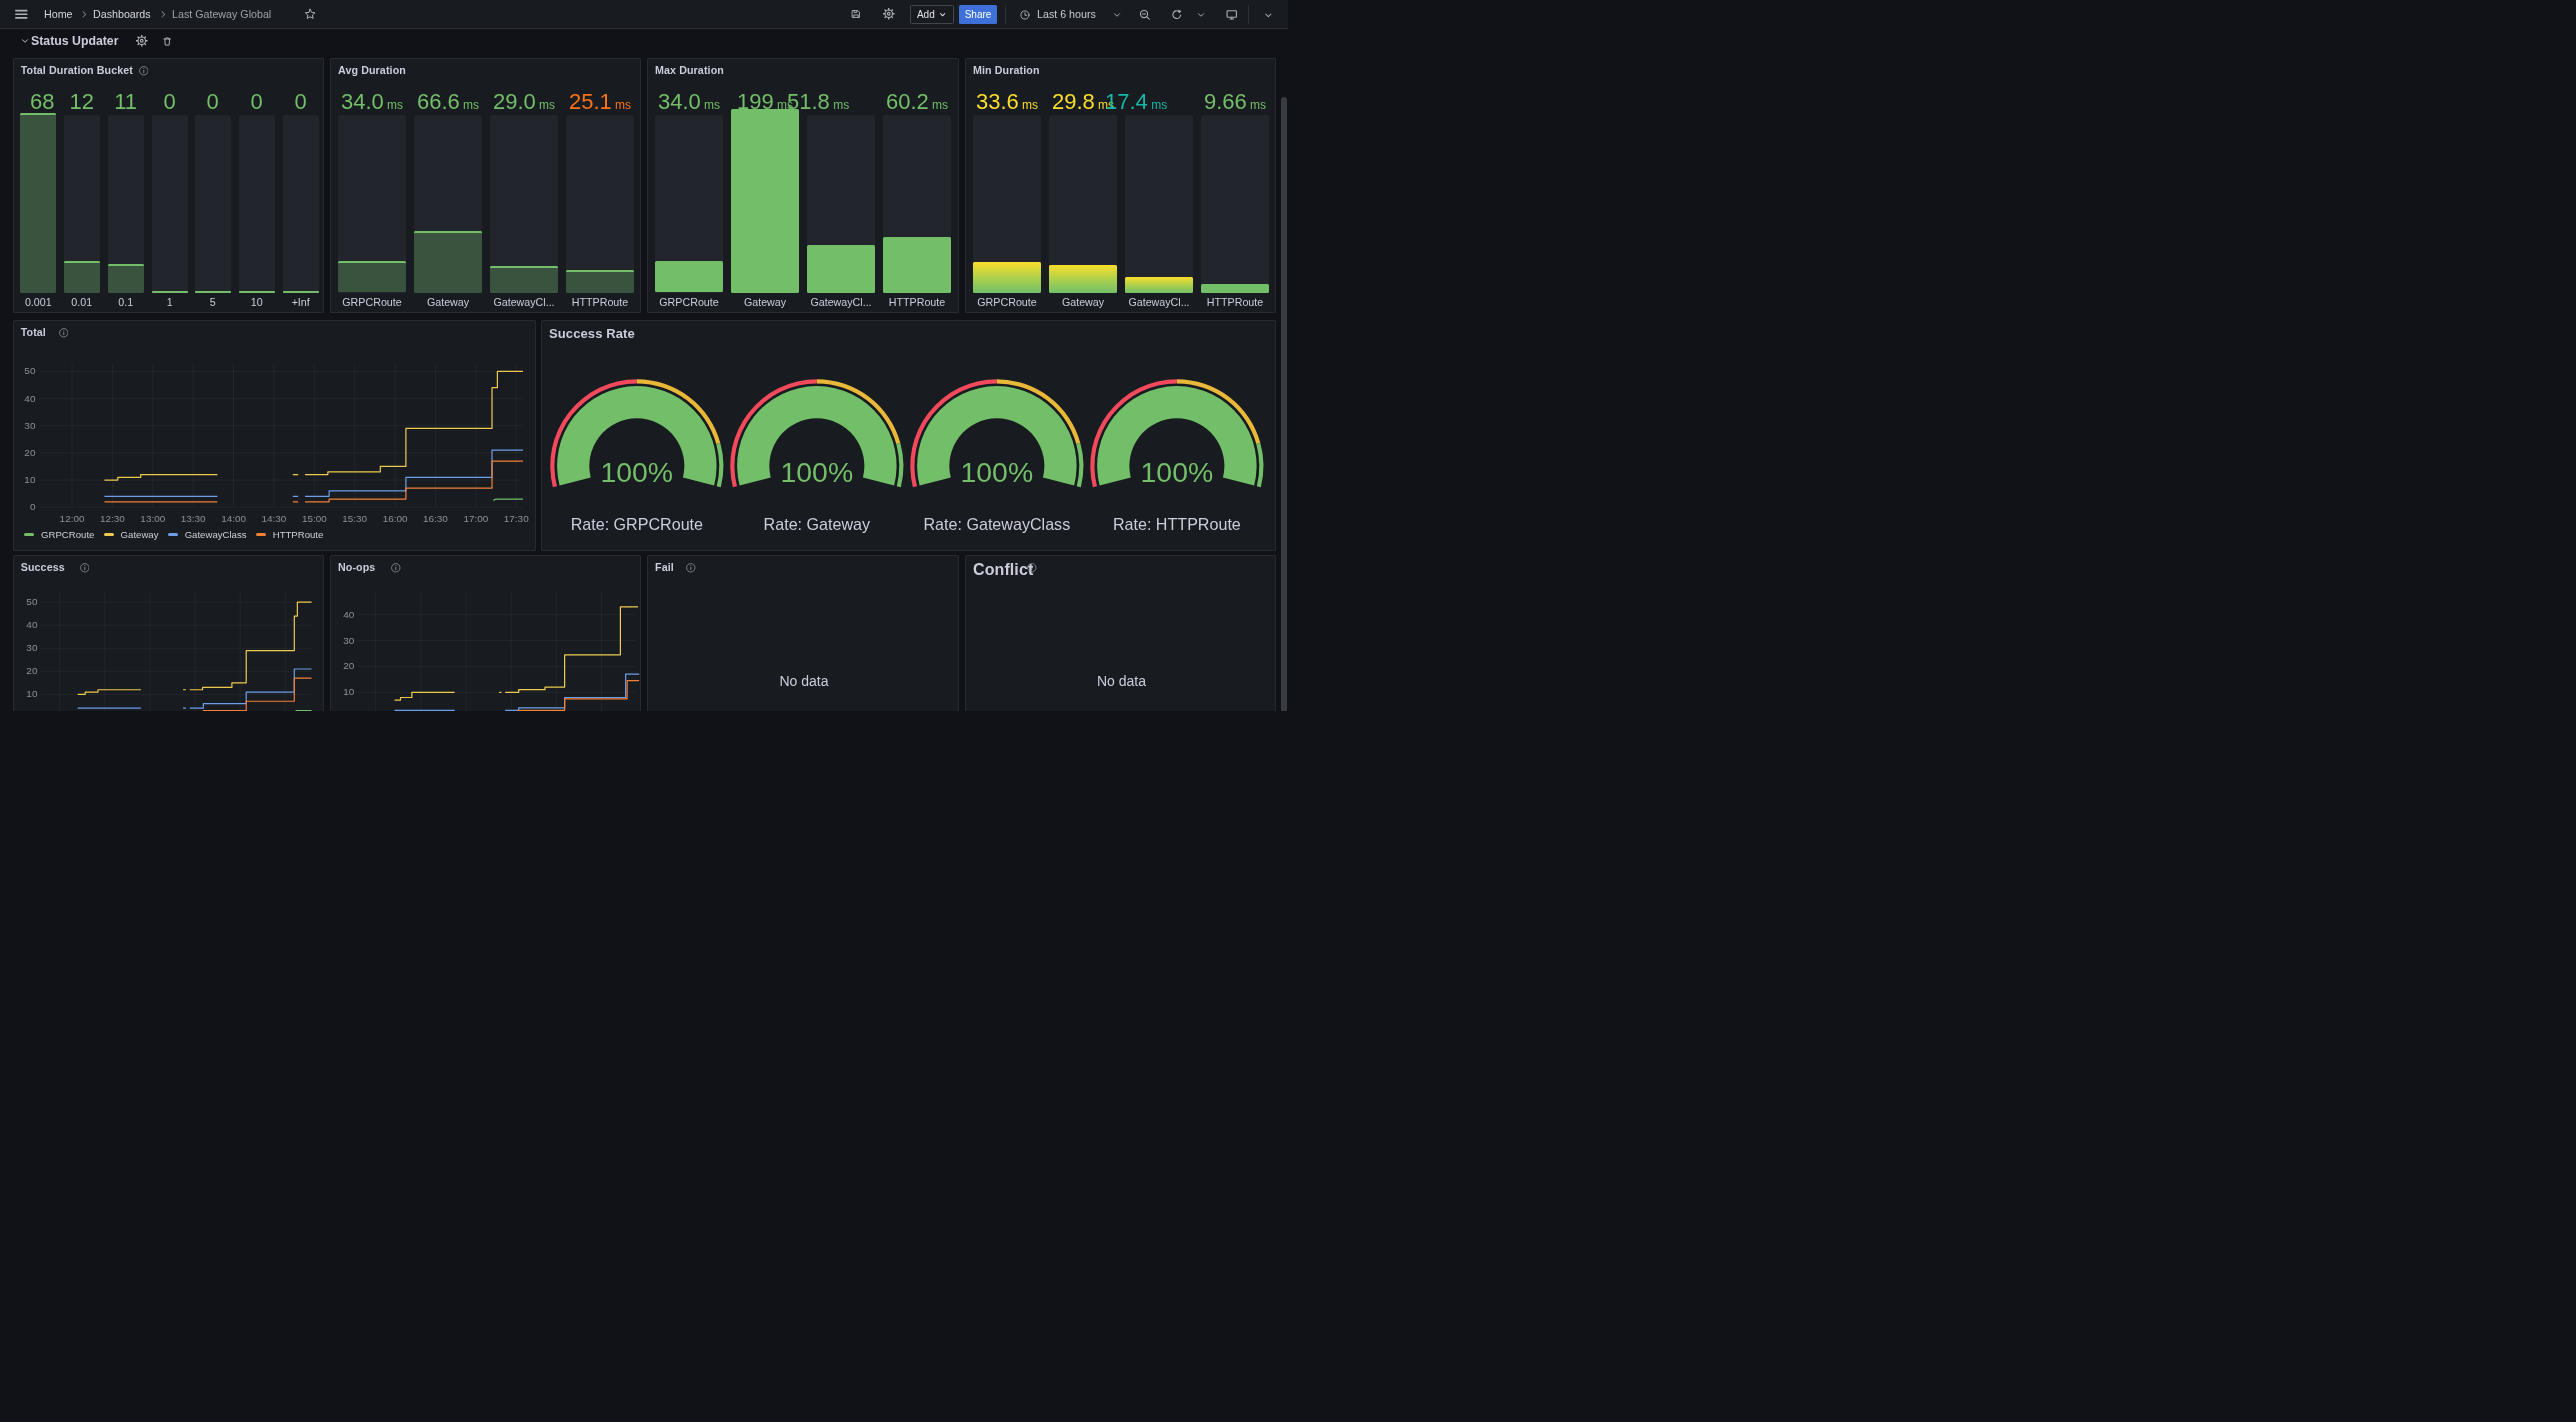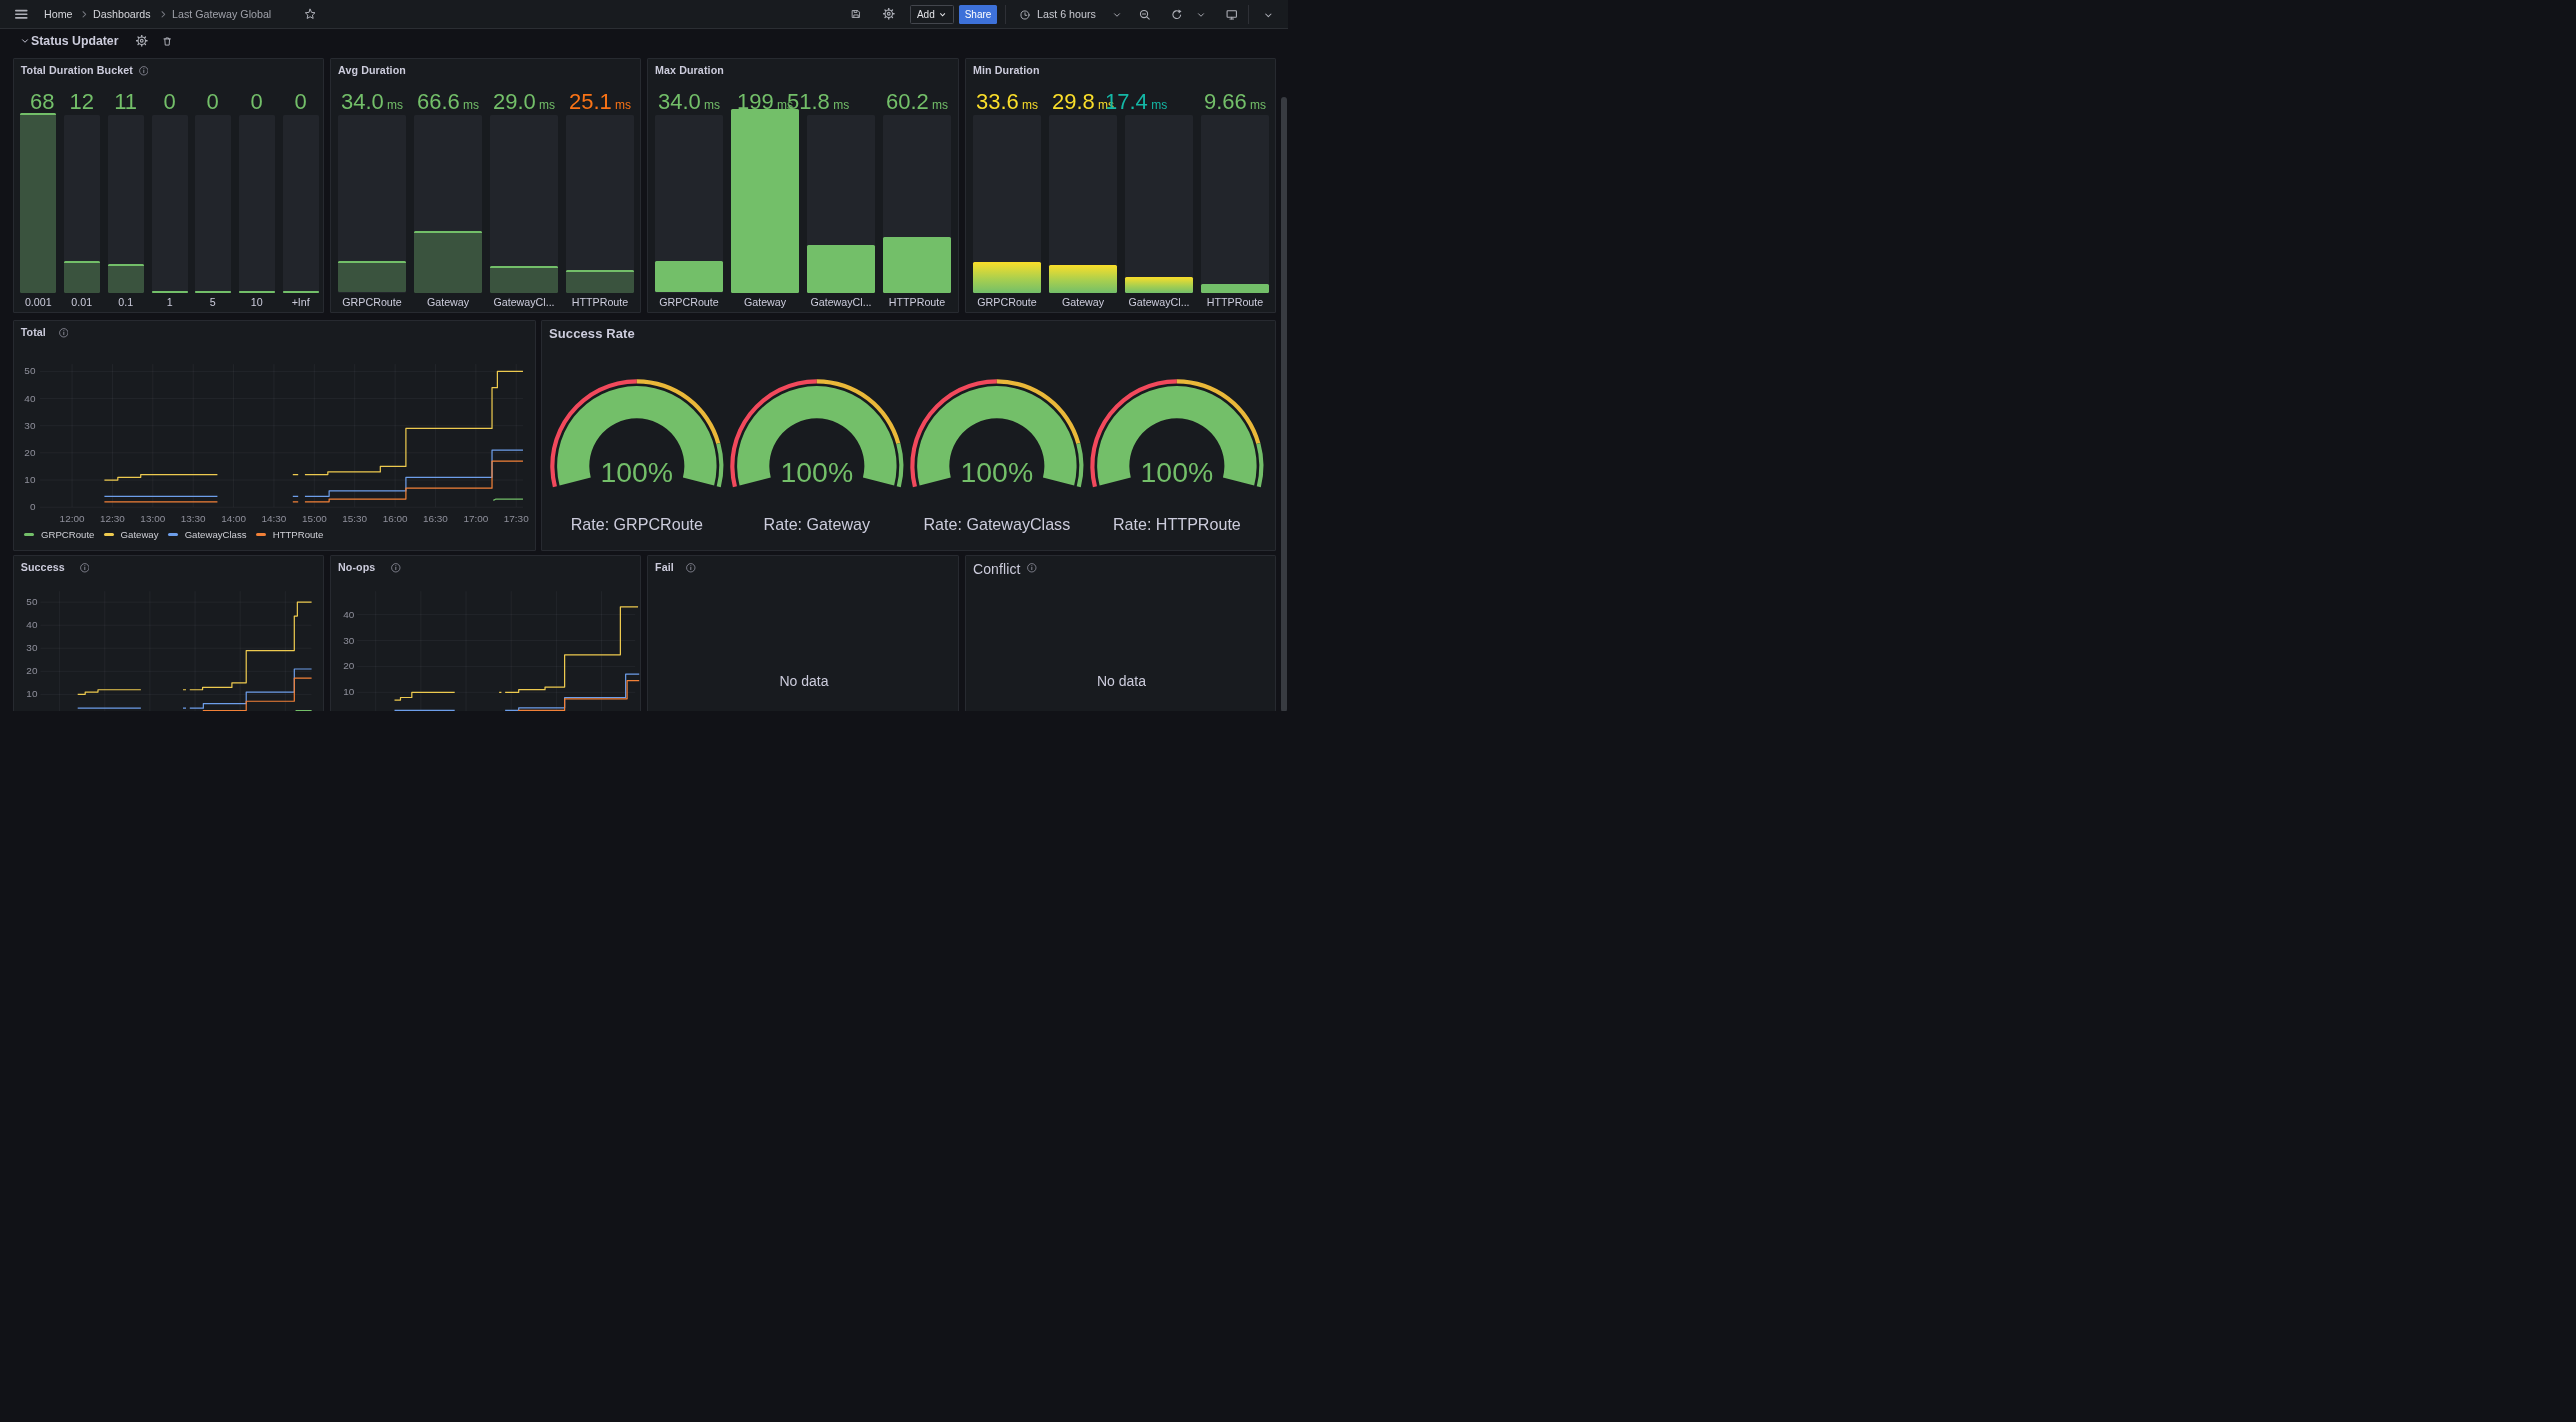--- a/index.html
+++ b/index.html
@@ -370,21 +370,21 @@
 <div style="position:absolute;left:647px;top:555px;width:312px;height:245px;background:#181b1f;border:0.8px solid rgba(204,204,220,0.09);border-radius:1.5px;box-sizing:border-box;overflow:hidden">
     <div style="position:absolute;left:7px;top:4.6px;font-size:10.7px;font-weight:600;color:#CCCCDC;letter-spacing:0.1px">Fail</div>
     <svg style="position:absolute;left:38px;top:7px" width="9.6" height="9.6" viewBox="0 0 16 16">
       <circle cx="8" cy="8" r="7" fill="none" stroke="rgba(204,204,220,0.65)" stroke-width="1.4"></circle>
       <circle cx="8" cy="4.6" r="1" fill="rgba(204,204,220,0.65)"></circle>
       <rect x="7.2" y="6.8" width="1.6" height="5" rx="0.7" fill="rgba(204,204,220,0.65)"></rect>
     </svg>
     <div style="position:absolute;left:0;top:117px;width:312px;text-align:center;font-size:14px;color:#ccccdc">No data</div>
   </div>
 <div style="position:absolute;left:965px;top:555px;width:311px;height:245px;background:#181b1f;border:0.8px solid rgba(204,204,220,0.09);border-radius:1.5px;box-sizing:border-box;overflow:hidden">
-    <div style="position:absolute;left:7px;top:4.6px;font-size:14px;font-weight:400;color:#CCCCDC;letter-spacing:0.1px">Conflict</div>
+    <div style="position:absolute;left:7px;top:4.6px;font-size:16px;font-weight:700;color:#CCCCDC;letter-spacing:0.1px">Conflict</div>
     <svg style="position:absolute;left:61px;top:7px" width="9.6" height="9.6" viewBox="0 0 16 16">
       <circle cx="8" cy="8" r="7" fill="none" stroke="rgba(204,204,220,0.65)" stroke-width="1.4"></circle>
       <circle cx="8" cy="4.6" r="1" fill="rgba(204,204,220,0.65)"></circle>
       <rect x="7.2" y="6.8" width="1.6" height="5" rx="0.7" fill="rgba(204,204,220,0.65)"></rect>
     </svg>
     <div style="position:absolute;left:0;top:117px;width:311px;text-align:center;font-size:14px;color:#ccccdc">No data</div>
   </div>
 <div style="position:absolute;left:1281px;top:97px;width:5.8px;height:615px;background:#383b41;border-radius:3.1px"></div>
 
 </body></html>

